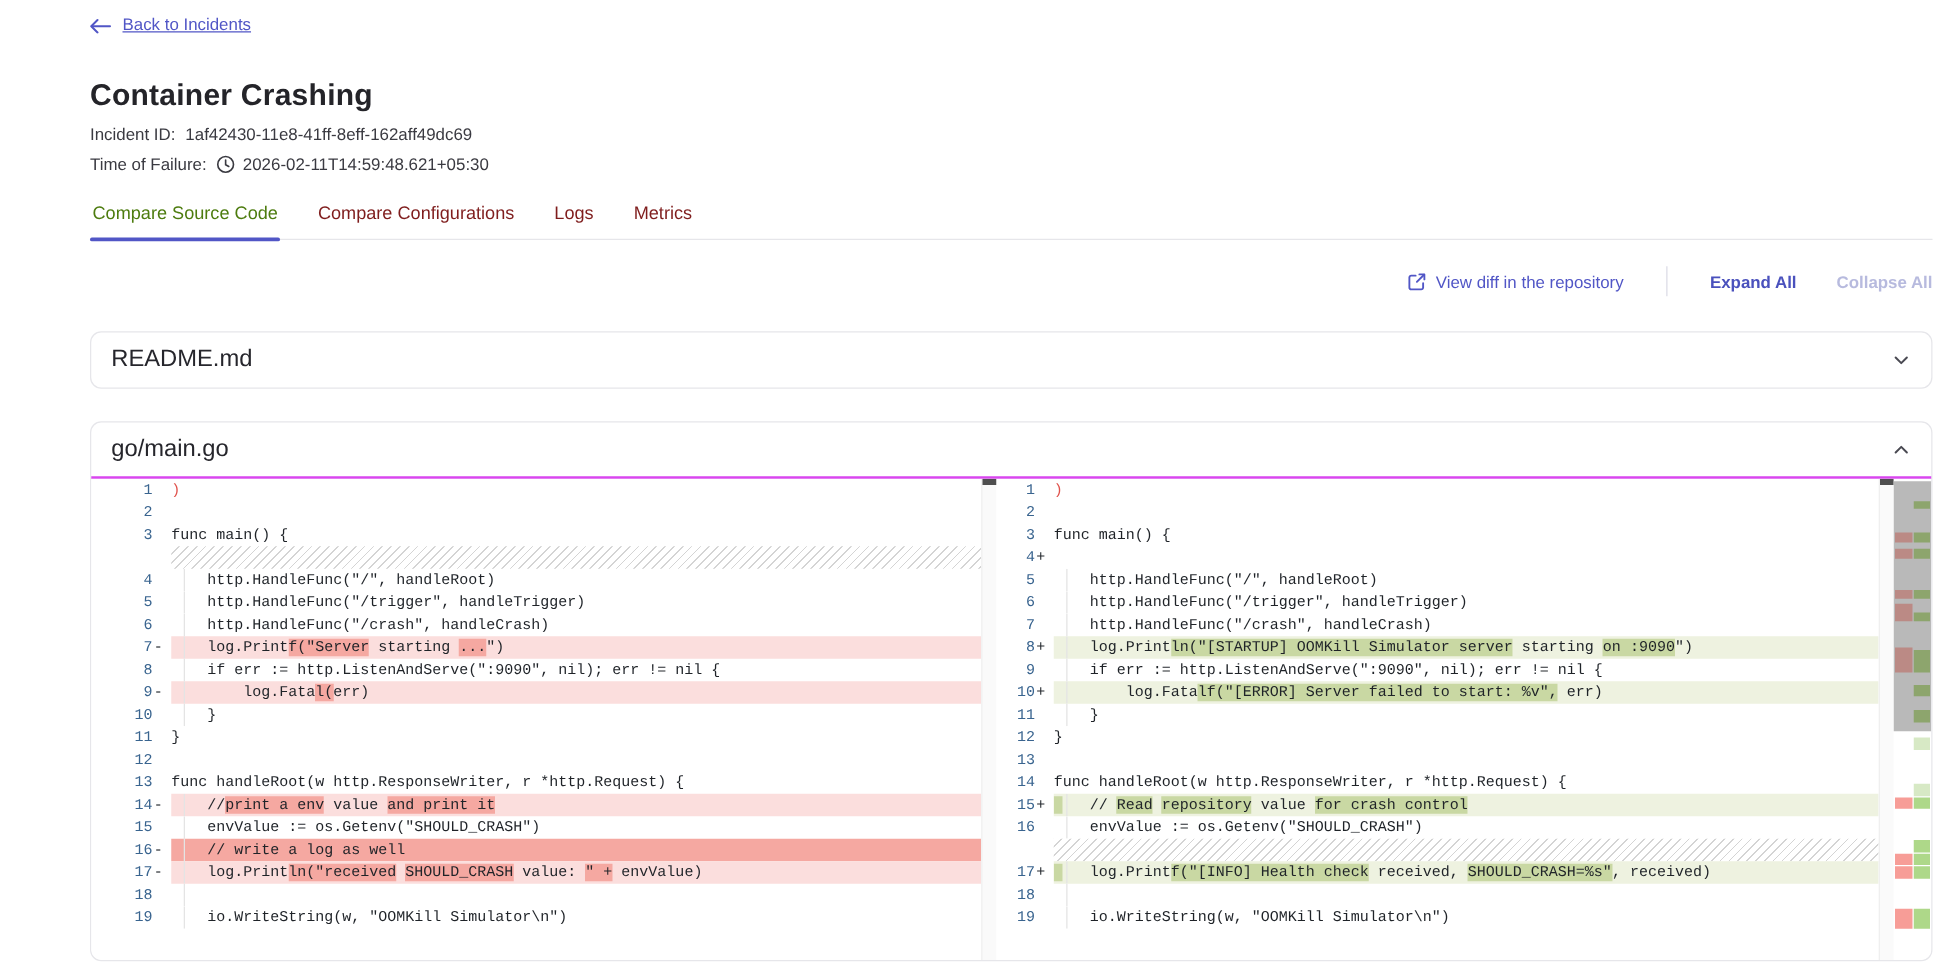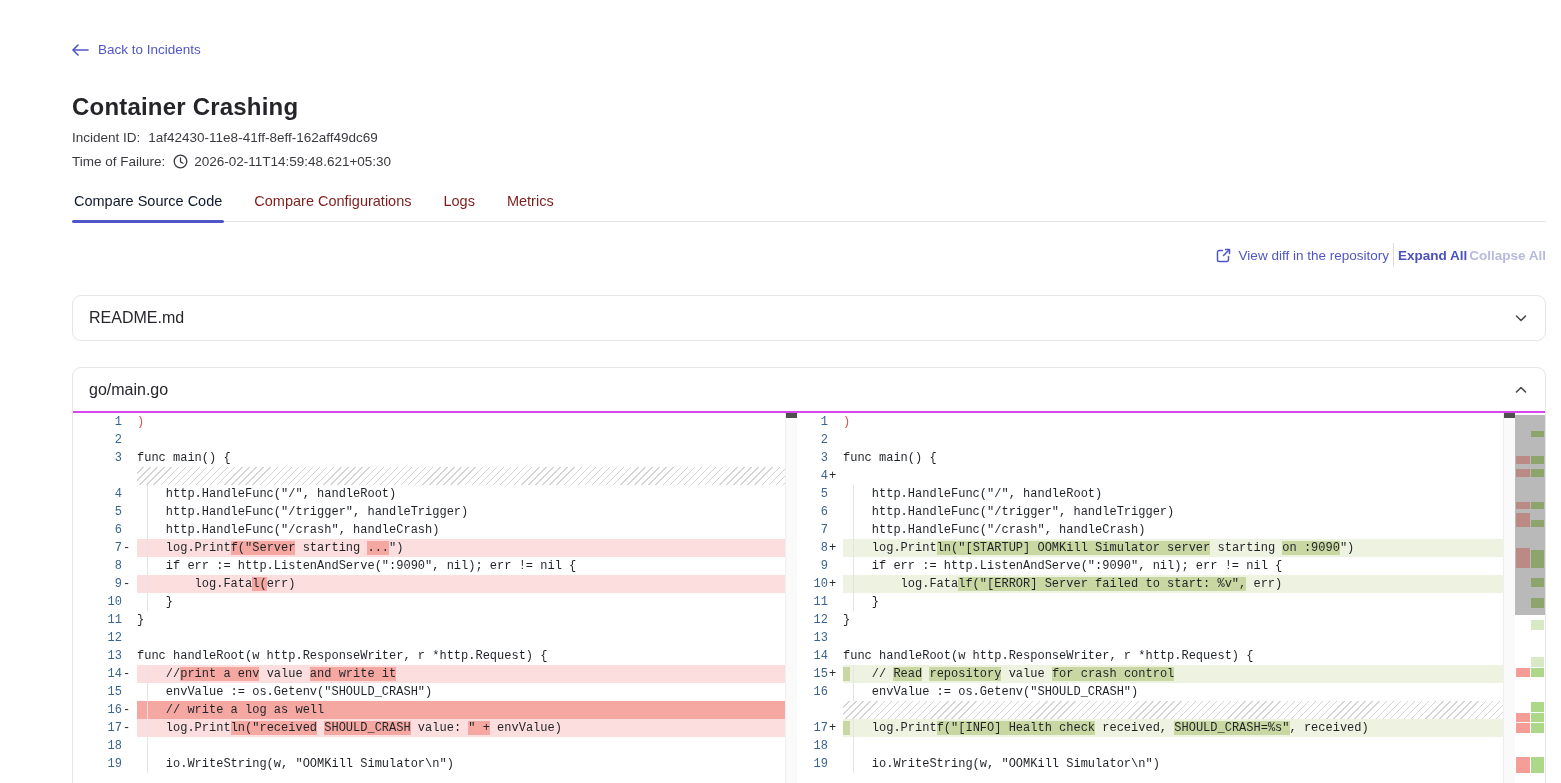--- a/index.html
+++ b/index.html
@@ -4,45 +4,45 @@
 <style>
   * { box-sizing: border-box; }
   html,body { margin:0; padding:0; }
   body {
     width:1561px; height:783px; overflow:hidden; background:#ffffff;
     font-family:"Liberation Sans", sans-serif; color:#26262c;
   }
   .container { padding-left:72px; width:1546px; }
 
   
-  .back-link { margin-top:42px; display:flex; align-items:center; gap:9px;
-    color:#5156c6; font-size:13.5px; cursor:pointer; width:max-content; }
+  .back-link { margin-top:12px; display:flex; align-items:flex-end; gap:9px;
+    color:#5156c6; font-size:13.5px; cursor:pointer; width:max-content;text-decoration:underline; }
   .page-title { margin:36px 0 0; font-size:24px; font-weight:700; color:#242429; letter-spacing:.2px; }
   .meta-row { margin-top:9px; font-size:13.5px; color:#3a3a41; display:flex; align-items:flex-start; gap:6px; }
   .meta-row .lbl { margin-right:2px; }
 
   
   .tabbar { margin-top:24px; display:flex; gap:28px; border-bottom:1px solid #e6e6ea; }
   .tab { position:relative; padding:0 2px 12px; font-size:14.5px; color:#7f1d1d; cursor:pointer; }
-  .tab.active { color:#0f172a; }
+  .tab.active { color:#4d7c0f; }
   .tab.active::after { content:""; position:absolute; left:0; right:0; bottom:-2px;
     height:3px; background:#5156c6; border-radius:2px; }
 
   
-  .toolbar { margin-top:21px; display:flex; justify-content:flex-end; align-items:center; gap:4px; font-size:13.5px; }
+  .toolbar { margin-top:21px; display:flex; justify-content:flex-end; align-items:center; gap:34px; font-size:13.5px; }
   .view-diff { display:flex; align-items:center; gap:8px; color:#5156c6; cursor:pointer; }
   .tb-divider { width:1px; height:24px; background:#dcdce6; }
   .expand-all { color:#4a51bd; font-weight:600; cursor:pointer; }
   .collapse-all { color:#b7bade; font-weight:600; cursor:pointer; margin-left:-2px; }
 
   
   .card { border:1px solid #e6e6ea; border-radius:9px; margin-top:28px; background:#fff; }
   .card + .card { margin-top:26px; }
   .card-header { height:44px; display:flex; align-items:center; justify-content:space-between;
-    padding:0 16px; font-size:16px; color:#26262c; cursor:pointer; }
+    padding:0 16px; font-size:19px; color:#26262c; cursor:pointer; }
   .card.expanded .card-header { height:45px; border-bottom:2px solid #d946ef; }
 
   
   .diff { display:flex; height:385px; overflow:hidden; border-radius:0 0 9px 9px; }
   .pane { overflow:hidden; background:#fff; }
   .pane.left { width:712px; }
   .pane.right { flex:1; }
   .drow { display:flex; height:18px; line-height:18px;
     font-family:"Liberation Mono","DejaVu Sans Mono",monospace; font-size:12px; white-space:pre; color:#1f2328; }
   .ln { flex:none; text-align:right; color:#39648f; padding-right:1px; }
@@ -162,21 +162,21 @@
           <div class="drow"><span class="ln">4</span><span class="mk"></span><span class="code guide"><span>    http.HandleFunc("/", handleRoot)</span></span></div>
           <div class="drow"><span class="ln">5</span><span class="mk"></span><span class="code guide"><span>    http.HandleFunc("/trigger", handleTrigger)</span></span></div>
           <div class="drow"><span class="ln">6</span><span class="mk"></span><span class="code guide"><span>    http.HandleFunc("/crash", handleCrash)</span></span></div>
           <div class="drow"><span class="ln">7</span><span class="mk">-</span><span class="code rem guide"><span>    log.Print</span><span class="hl">f("Server</span><span> starting </span><span class="hl">...</span><span>")</span></span></div>
           <div class="drow"><span class="ln">8</span><span class="mk"></span><span class="code guide"><span>    if err := http.ListenAndServe(":9090", nil); err != nil {</span></span></div>
           <div class="drow"><span class="ln">9</span><span class="mk">-</span><span class="code rem guide"><span>        log.Fata</span><span class="hl">l(</span><span>err)</span></span></div>
           <div class="drow"><span class="ln">10</span><span class="mk"></span><span class="code guide"><span>    }</span></span></div>
           <div class="drow"><span class="ln">11</span><span class="mk"></span><span class="code"><span>}</span></span></div>
           <div class="drow"><span class="ln">12</span><span class="mk"></span><span class="code"></span></div>
           <div class="drow"><span class="ln">13</span><span class="mk"></span><span class="code"><span>func handleRoot(w http.ResponseWriter, r *http.Request) {</span></span></div>
-          <div class="drow"><span class="ln">14</span><span class="mk">-</span><span class="code rem guide"><span>    //</span><span class="hl">print a env</span><span> value </span><span class="hl">and write it</span></span></div>
+          <div class="drow"><span class="ln">14</span><span class="mk">-</span><span class="code rem guide"><span>    //</span><span class="hl">print a env</span><span> value </span><span class="hl">and print it</span></span></div>
           <div class="drow"><span class="ln">15</span><span class="mk"></span><span class="code guide"><span>    envValue := os.Getenv("SHOULD_CRASH")</span></span></div>
           <div class="drow"><span class="ln">16</span><span class="mk">-</span><span class="code remf guide"><span>    // write a log as well</span></span></div>
           <div class="drow"><span class="ln">17</span><span class="mk">-</span><span class="code rem guide"><span>    log.Print</span><span class="hl">ln("received</span><span> </span><span class="hl">SHOULD_CRASH</span><span> value: </span><span class="hl">" +</span><span> envValue)</span></span></div>
           <div class="drow"><span class="ln">18</span><span class="mk"></span><span class="code guide"></span></div>
           <div class="drow"><span class="ln">19</span><span class="mk"></span><span class="code guide"><span>    io.WriteString(w, "OOMKill Simulator\n")</span></span></div>
         </div>
       <div class="vscroll">
         <div class="vthumb"></div>
       </div>
       <div class="pane right" id="pane-right">

